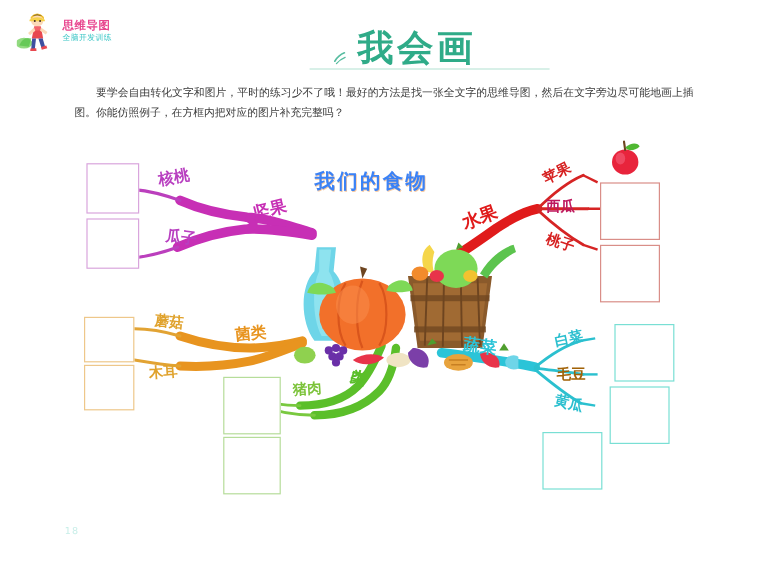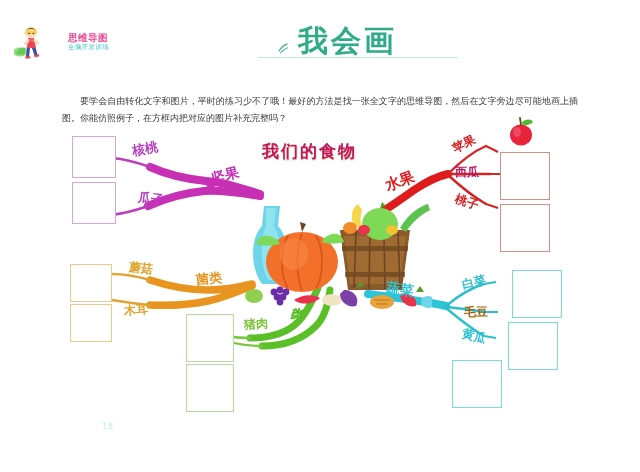--- a/index.html
+++ b/index.html
@@ -10,22 +10,22 @@
     overflow: hidden;
   }
   #page {
     position: relative;
     width: 640px; height: 472px;
     background: #ffffff;
   }
 
   
   .logo-wrap {
-    position: absolute; left: 14px; top: 24px;
-    display: flex; align-items: center; gap: 20px;
+    position: absolute; left: 14px; top: 8px;
+    display: flex; align-items: center; gap: 4px;
   }
   .logo-mark { width: 34px; height: 36px; display:block; }
   .logo-text { display: flex; flex-direction: column; line-height: 1.15; }
   .logo-title {
     font-size: 9.5px; font-weight: bold; color: #e8468f;
     letter-spacing: .5px; white-space: nowrap;
   }
   .logo-sub {
     font-size: 6.5px; color: #3bc6c6; letter-spacing: .4px;
     white-space: nowrap;
@@ -46,51 +46,50 @@
   .title-rule {
     position: absolute; left: 258px; top: 57px;
     width: 200px; height: 1px; background: #bfe6da;
   }
 
   
   .body-copy {
     position: absolute; left: 62px; top: 70px; width: 516px;
     font-size: 9px; line-height: 1.85; color: #3a3a3a; text-align: justify;
     font-family: "DejaVu Sans", "Liberation Sans", sans-serif;
-    margin-top: 23px;
   }
   .body-copy .indent { display: inline-block; width: 18px; }
 
   
   #map { position: absolute; left: 0; top: 112px; width: 640px; height: 320px; }
   #map svg { position: absolute; left: 0; top: 0; }
 
   
   .ans-box {
     position: absolute; background: #ffffff; border-width: 1.2px; border-style: solid;
   }
 
   
   .node-label {
     position: absolute; white-space: nowrap; font-weight: bold;
     font-family: "DejaVu Serif", "Liberation Serif", serif;
     line-height: 1;
   }
   .center-label {
     position: absolute; left: 262px; top: 28px;
-    font-size: 17px; font-weight: bold; color: #be185d;
+    font-size: 17px; font-weight: bold; color: #3b82f6;
     letter-spacing: 2px;
     font-family: Liberation Mono, monospace;
     text-shadow: 0.6px 0.6px 0 #f7c9a0;
   }
 
   
   .page-num {
-    position: absolute; left: 54px; top: 422px;
-    font-size: 8px; color: #c8eee8; letter-spacing: 1px; margin-left: 48px;
+    position: absolute; left: 54px; top: 438px;
+    font-size: 8px; color: #c8eee8; letter-spacing: 1px;
   }
 </style>
 </head>
 <body>
 
 <div id="page">
 
   <div class="logo-wrap">
     <svg class="logo-mark" viewBox="0 0 34 36">
       <ellipse cx="6" cy="28" rx="7" ry="4.5" fill="#7fd46a" opacity="0.85"></ellipse>

